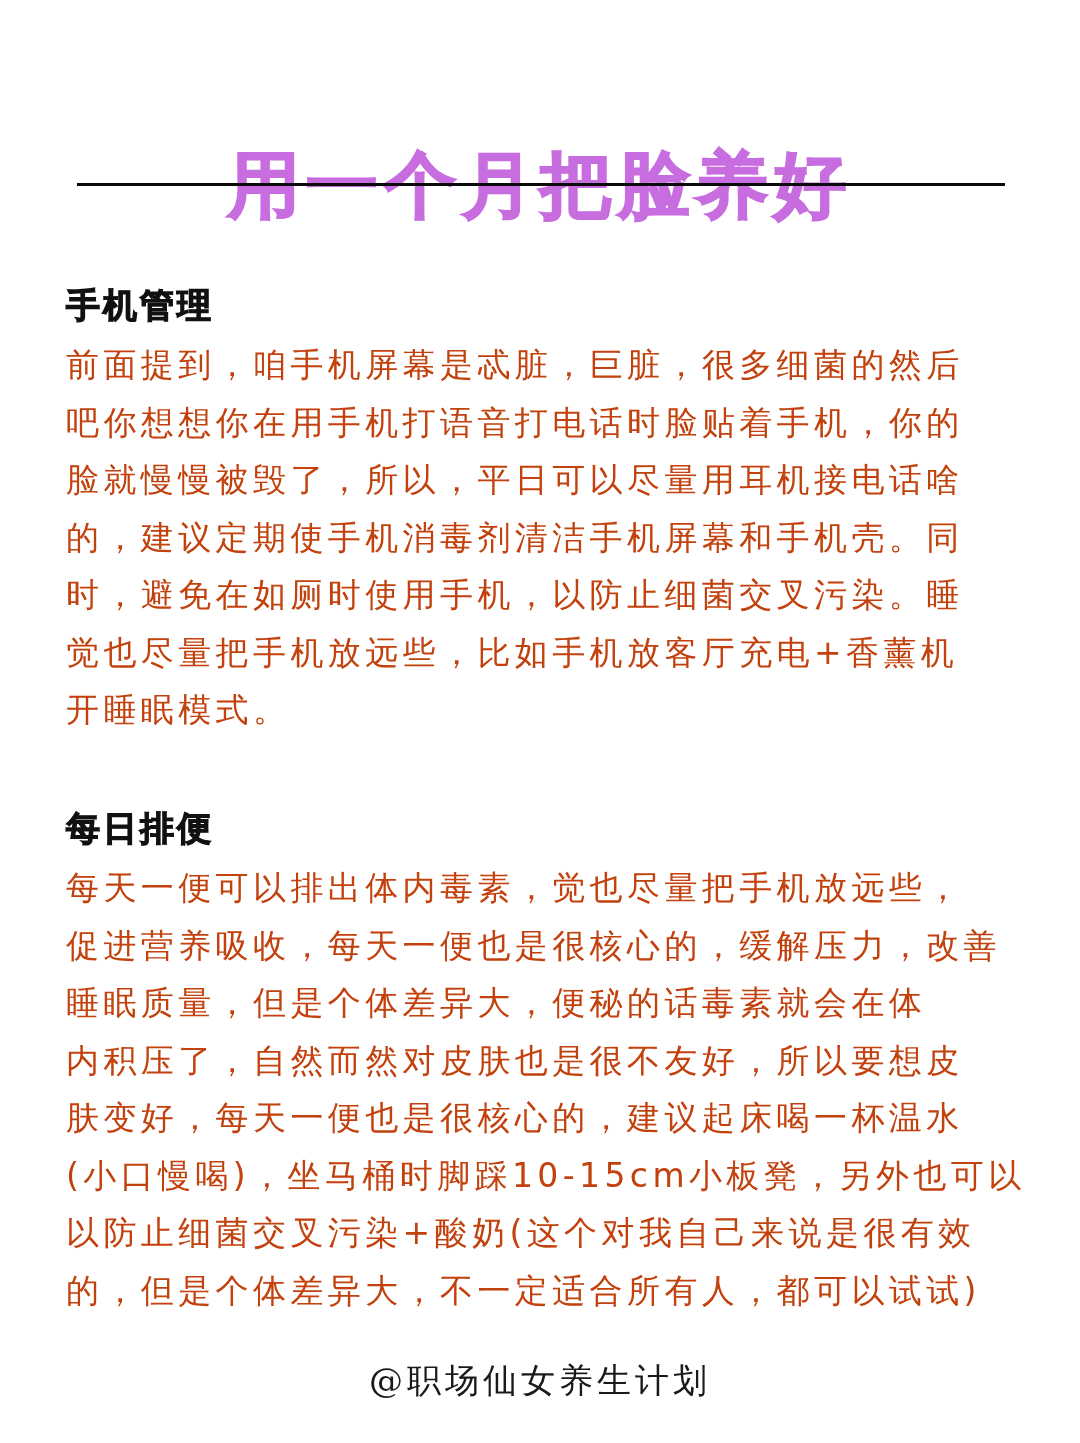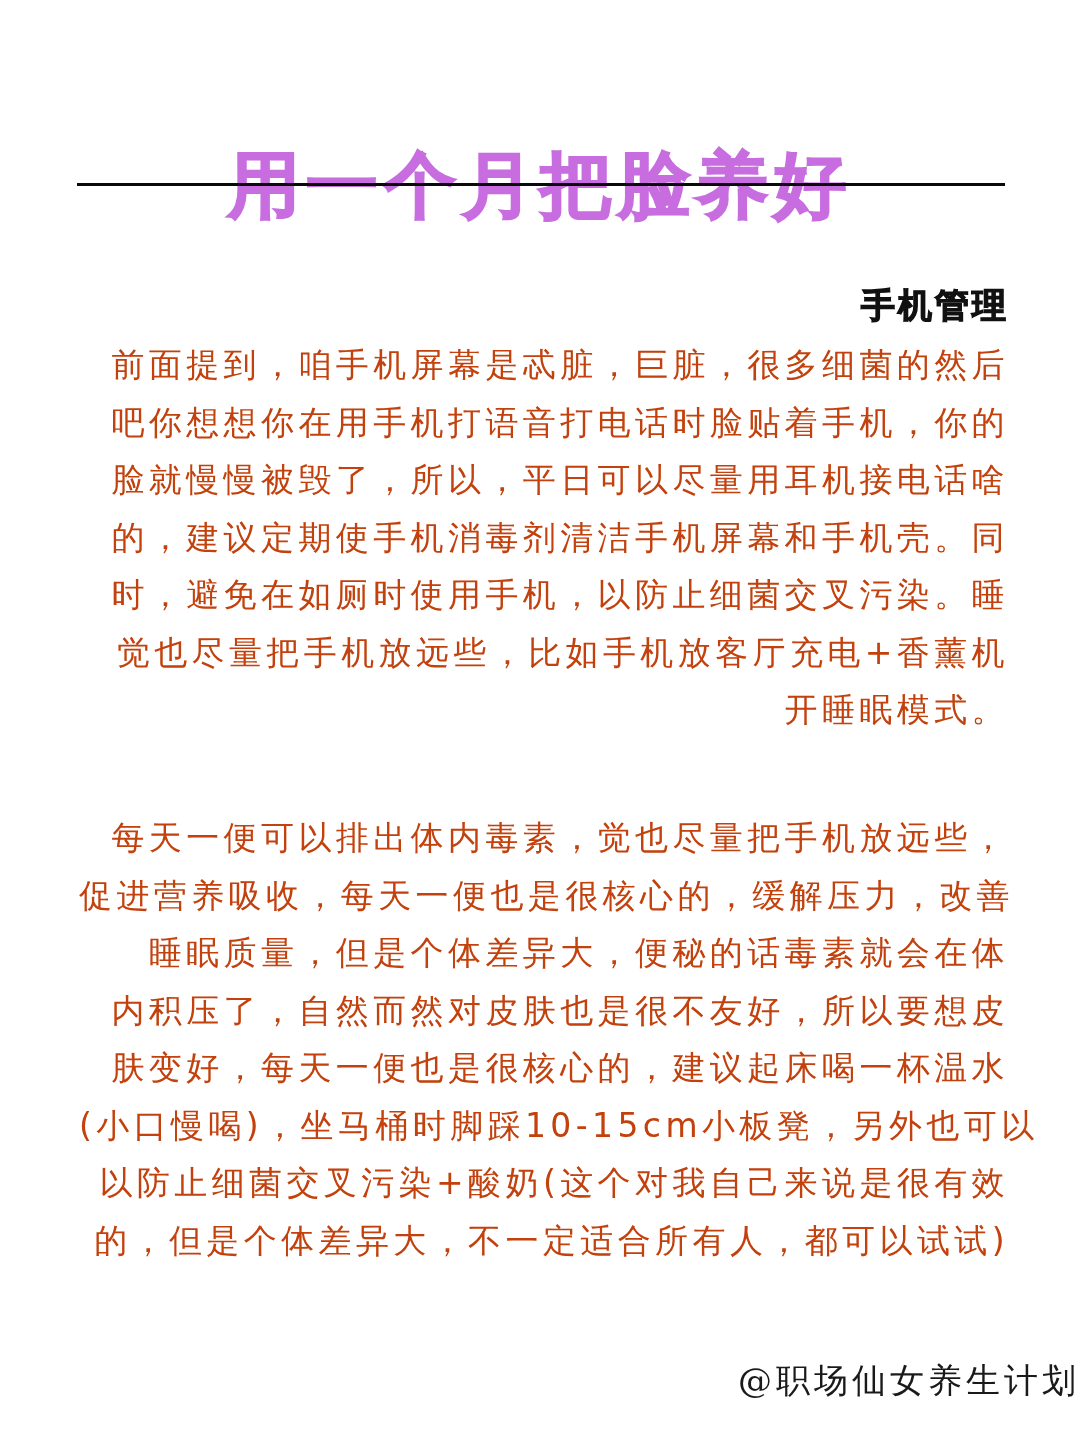--- a/index.html
+++ b/index.html
@@ -31,23 +31,22 @@
     .divider {
       position: absolute;
       left: 77px;
       top: 183px;
       width: 928px;
       height: 3px;
       background: #0a0a0a;
     }
     .section {
       position: absolute;
-      left: 79px;
+      left: 66px;
       width: 930px;
-      text-align: right;
     }
     .section-heading {
       font-size: 34px;
       font-weight: 900;
       letter-spacing: 3px;
       line-height: 50px;
       height: 50px;
       -webkit-text-stroke: 1.2px #111;
       color: #111;
     }
@@ -63,21 +62,21 @@
       font-weight: 400;
       color: #c2410c;
     }
     #section-phone { top: 280px; }
     #section-bowel { top: 803px; }
     .footer {
       position: absolute;
       left: 0;
       top: 1355px;
       width: 1080px;
-      text-align: right;
+      text-align: center;
       font-family: "DejaVu Serif", "Liberation Serif", serif;
       font-size: 34px;
       letter-spacing: 4px;
       line-height: 50px;
       color: #1a1a1a;
     }
   </style>
 </head>
 <body>
 
@@ -91,20 +90,21 @@
     <div class="body-line">吧你想想你在用手机打语音打电话时脸贴着手机，你的</div>
     <div class="body-line">脸就慢慢被毁了，所以，平日可以尽量用耳机接电话啥</div>
     <div class="body-line">的，建议定期使手机消毒剂清洁手机屏幕和手机壳。同</div>
     <div class="body-line">时，避免在如厕时使用手机，以防止细菌交叉污染。睡</div>
     <div class="body-line">觉也尽量把手机放远些，比如手机放客厅充电+香薰机</div>
     <div class="body-line">开睡眠模式。</div>
   </div>
 </section>
 
 <section class="section" id="section-bowel">
+  <div class="section-heading">每日排便</div>
   <div class="section-body">
     <div class="body-line">每天一便可以排出体内毒素，觉也尽量把手机放远些，</div>
     <div class="body-line">促进营养吸收，每天一便也是很核心的，缓解压力，改善</div>
     <div class="body-line">睡眠质量，但是个体差异大，便秘的话毒素就会在体</div>
     <div class="body-line">内积压了，自然而然对皮肤也是很不友好，所以要想皮</div>
     <div class="body-line">肤变好，每天一便也是很核心的，建议起床喝一杯温水</div>
     <div class="body-line">(小口慢喝)，坐马桶时脚踩10-15cm小板凳，另外也可以</div>
     <div class="body-line">以防止细菌交叉污染+酸奶(这个对我自己来说是很有效</div>
     <div class="body-line">的，但是个体差异大，不一定适合所有人，都可以试试)</div>
   </div>

